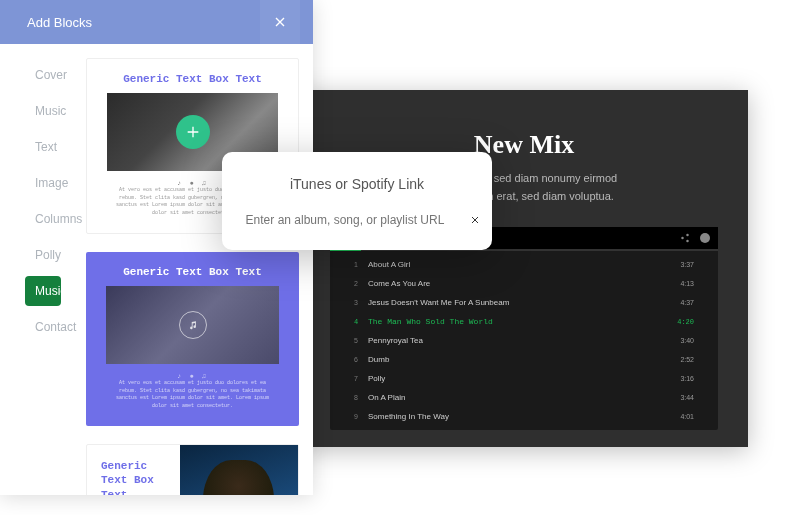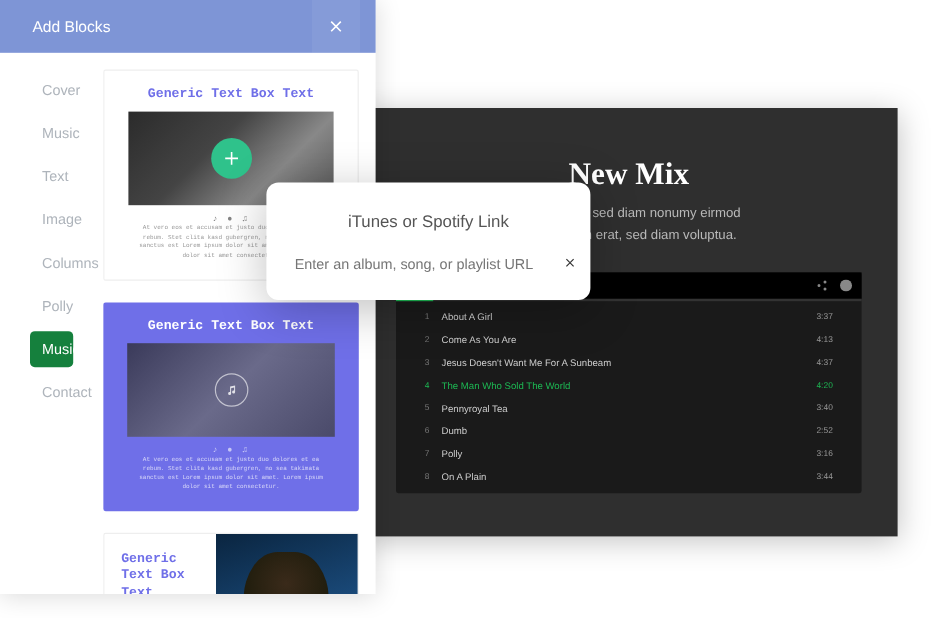--- a/index.html
+++ b/index.html
@@ -45,21 +45,21 @@
   .preview { position: absolute; left: 300px; top: 90px; width: 448px; height: 357px; background: #2f2f2f; z-index: 1; padding: 40px 30px 20px; box-shadow: 0 4px 24px rgba(0,0,0,0.25); }
   .preview-title { color: #fff; font-size: 26px; font-weight: 700; text-align: center; margin-bottom: 10px; font-family: Georgia, serif; }
   .preview-sub { color: #b9b9b9; font-size: 11px; text-align: center; line-height: 1.6; margin-bottom: 22px; padding: 0 10px; }
   .player { background: #1a1a1a; border-radius: 2px; padding: 0; }
   .player-top { height: 22px; background: #000; display:flex; align-items:center; justify-content:flex-end; padding:0 8px; gap:10px; }
   .player-top svg { width:10px; height:10px; fill:#888; }
   .progress { height:2px; background:#333; }
   .progress-fill { height:100%; width:8%; background:#1db954; }
   .tracks { padding: 4px 12px; }
   .track { display:flex; align-items:center; padding: 5px 12px; font-size: 8px; color:#ccc; }
-  .track.playing { color:#1db954; }
+  .track.playing { color:#1db954;font-family:Liberation Mono, monospace; }
   .track-num { width: 14px; color:#777; font-size:7px; }
   .track.playing .track-num { color:#1db954; }
   .track-name { flex:1; }
   .track-time { color:#999; font-size:7px; }
   .track.playing .track-time { color:#1db954; }
 
   
   .popover { position:absolute; left: 222px; top: 152px; width: 270px; background:#fff; border-radius: 10px; box-shadow: 0 8px 40px rgba(0,0,0,0.25); z-index: 10; padding: 24px 9px 22px; text-align:center; }
   .popover-title { font-size: 14px; color:#555; margin-bottom: 20px; }
   .popover-input-row { display:flex; align-items:center; gap:8px; justify-content:center; }
@@ -193,20 +193,25 @@
         <div class="track">
           <span class="track-num">7</span>
           <span class="track-name">Polly</span>
           <span class="track-time">3:16</span>
         </div>
         <div class="track">
           <span class="track-num">8</span>
           <span class="track-name">On A Plain</span>
           <span class="track-time">3:44</span>
         </div>
+        <div class="track">
+          <span class="track-num">9</span>
+          <span class="track-name">Something In The Way</span>
+          <span class="track-time">4:01</span>
+        </div>
       </div>
   </div>
 </div>
 
 <div class="popover">
   <div class="popover-title">iTunes or Spotify Link</div>
   <div class="popover-input-row">
     <input class="popover-input" placeholder="Enter an album, song, or playlist URL" style="">
     <span class="popover-clear">
       <svg viewBox="0 0 24 24" fill="none" stroke="#333" stroke-width="2">

